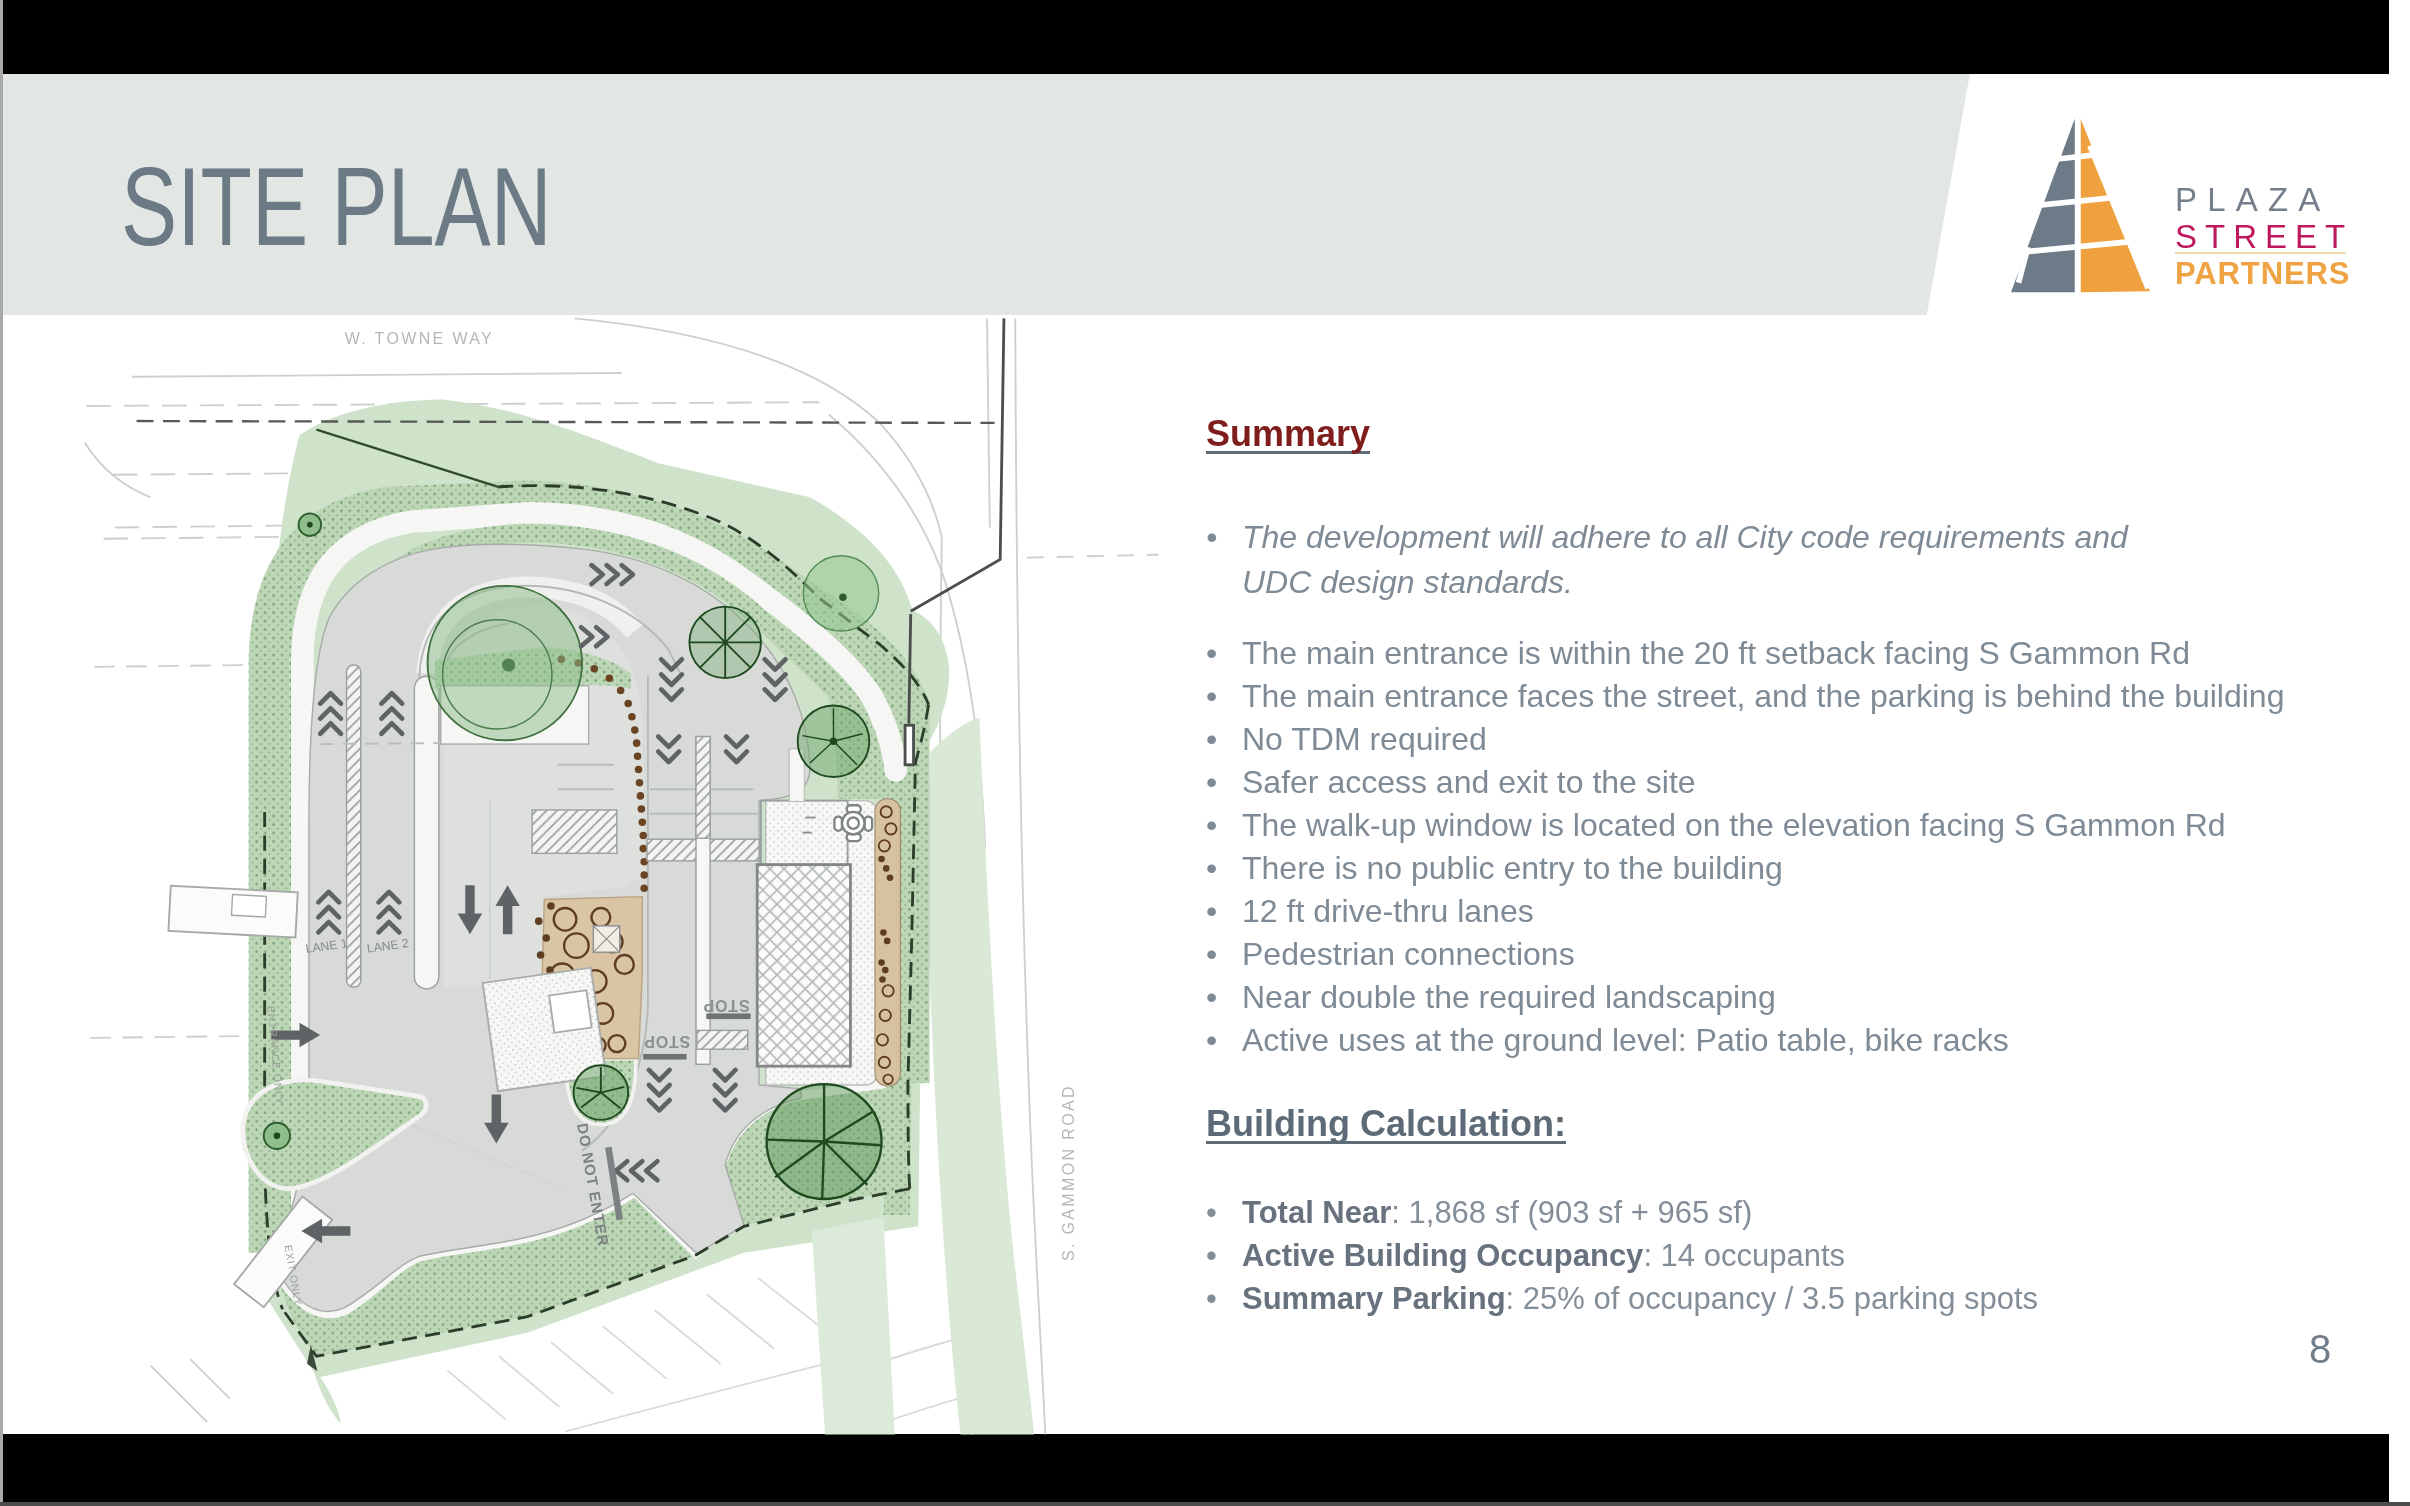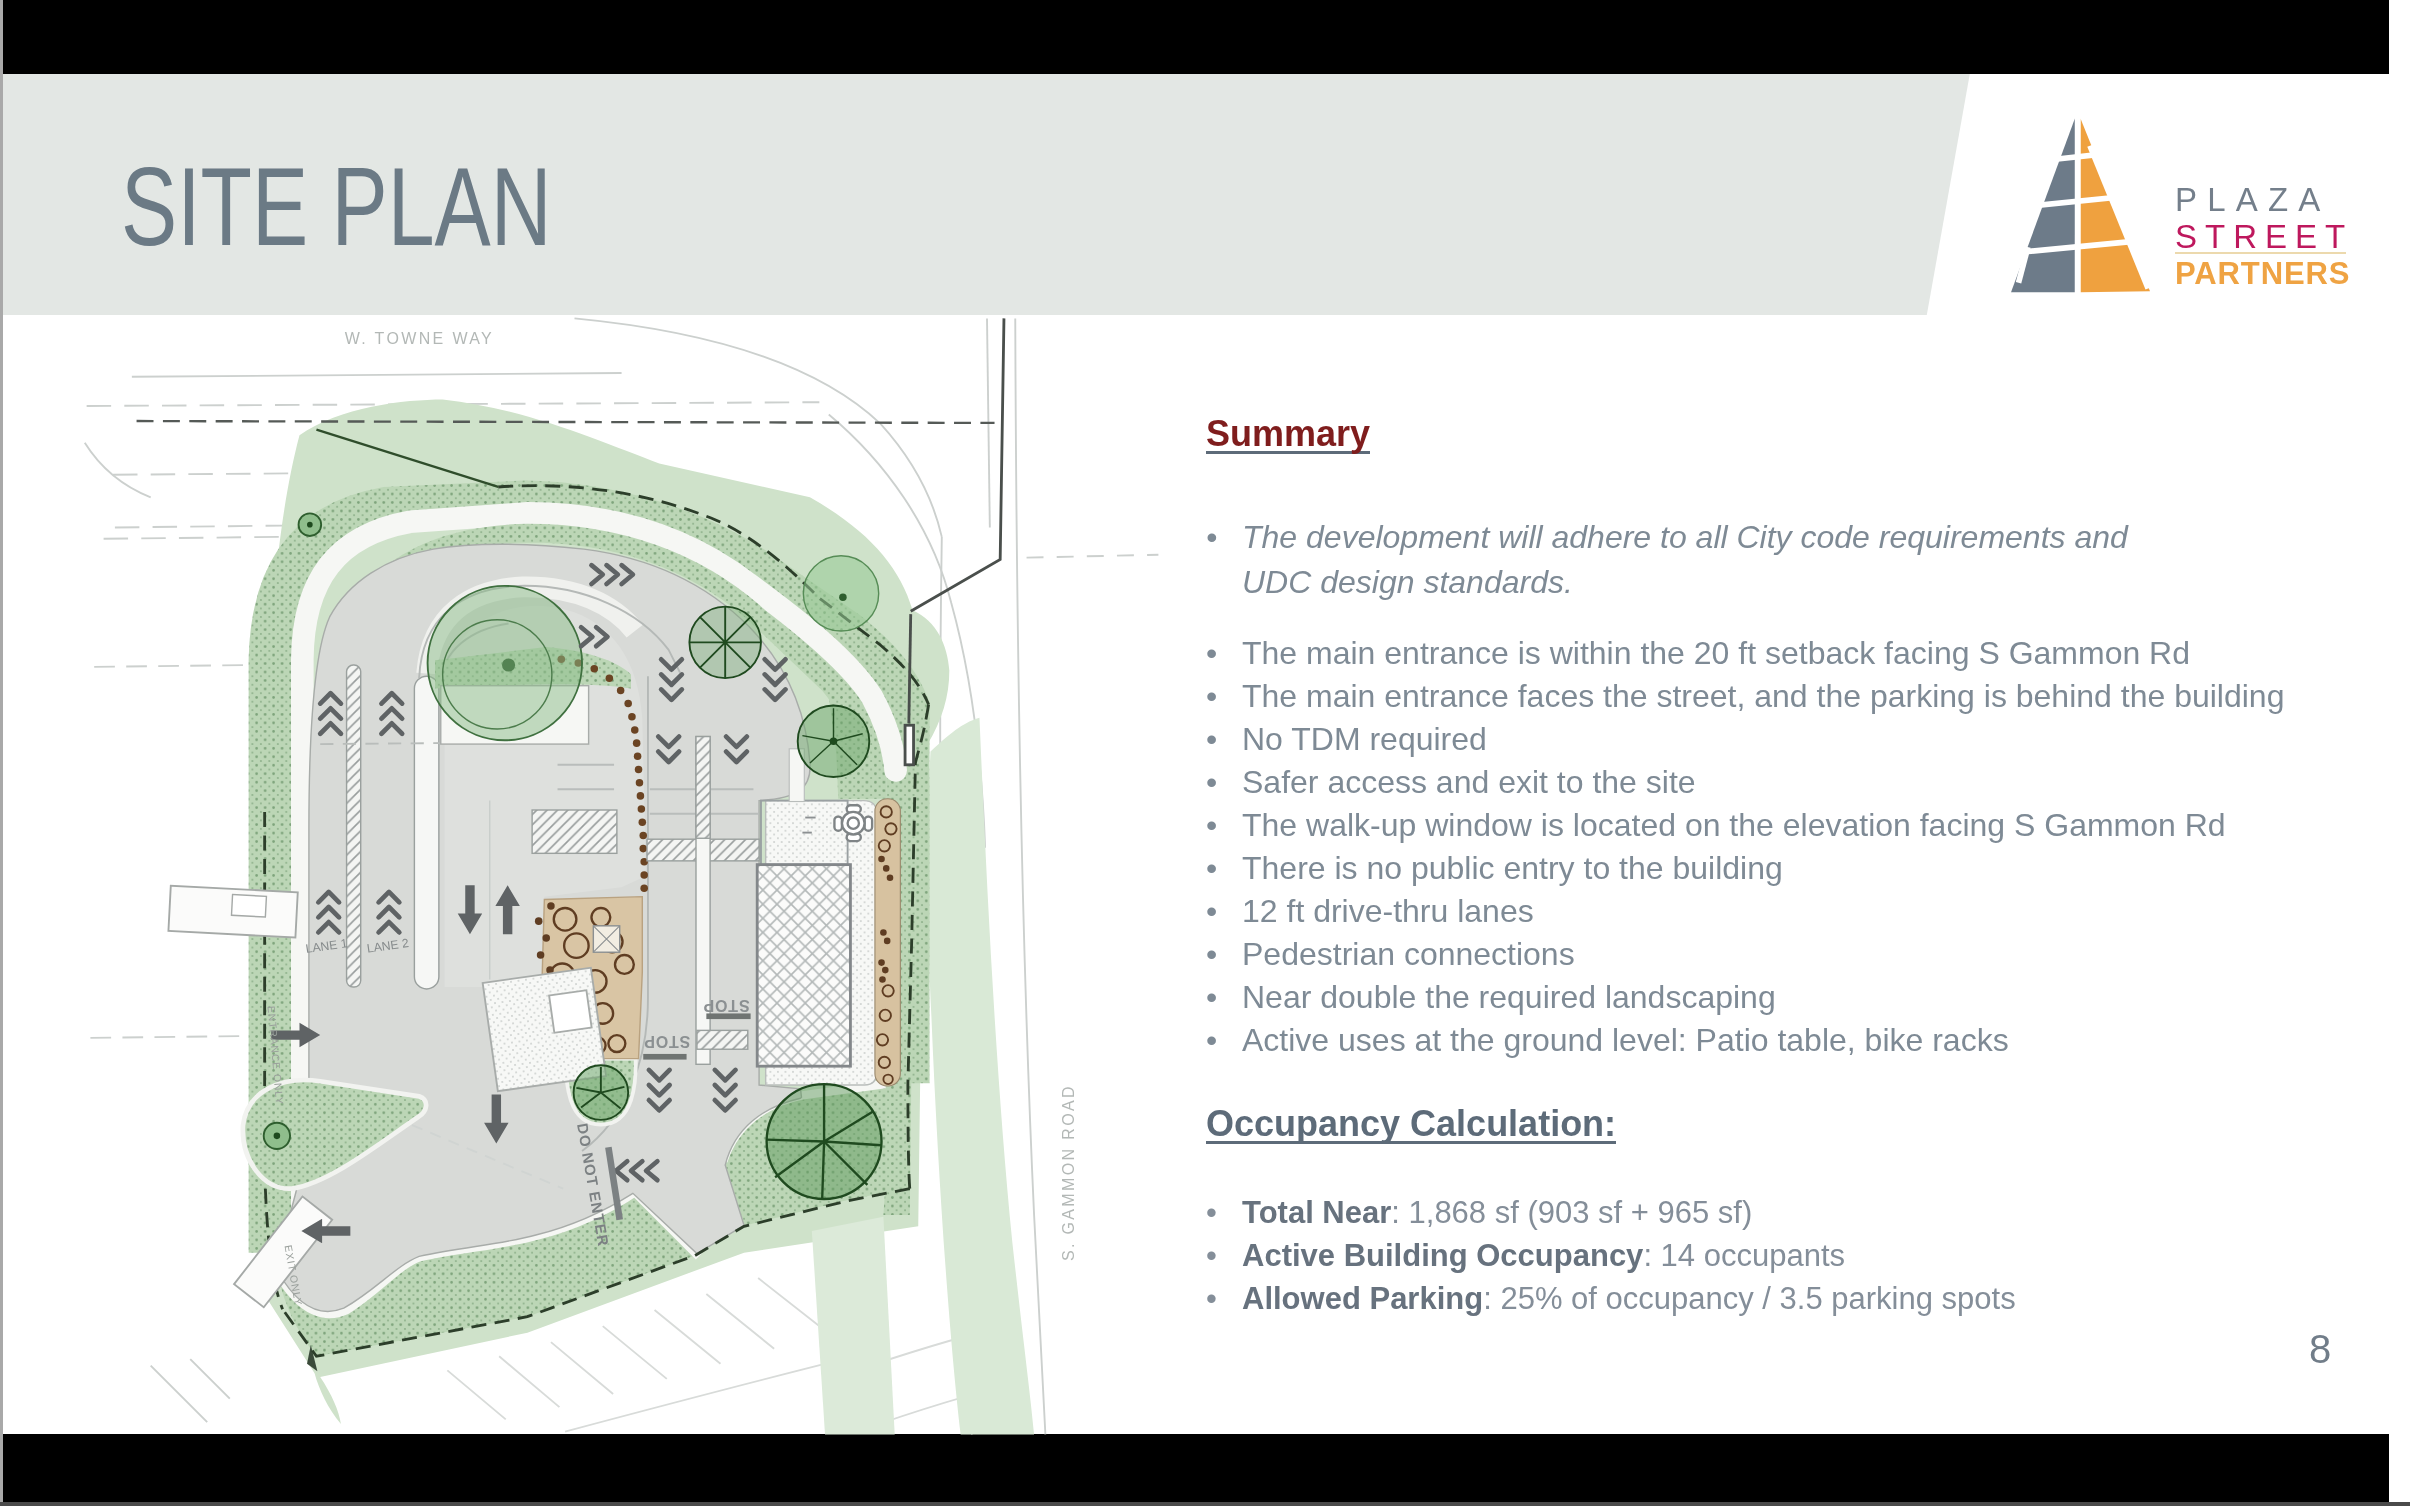--- a/index.html
+++ b/index.html
@@ -58,26 +58,26 @@
   <div style="position:relative;padding-left:36px;"><span style="position:absolute;left:0;">•</span>No TDM required</div>
   <div style="position:relative;padding-left:36px;"><span style="position:absolute;left:0;">•</span>Safer access and exit to the site</div>
   <div style="position:relative;padding-left:36px;"><span style="position:absolute;left:0;">•</span>The walk-up window is located on the elevation facing S Gammon Rd</div>
   <div style="position:relative;padding-left:36px;"><span style="position:absolute;left:0;">•</span>There is no public entry to the building</div>
   <div style="position:relative;padding-left:36px;"><span style="position:absolute;left:0;">•</span>12 ft drive-thru lanes</div>
   <div style="position:relative;padding-left:36px;"><span style="position:absolute;left:0;">•</span>Pedestrian connections</div>
   <div style="position:relative;padding-left:36px;"><span style="position:absolute;left:0;">•</span>Near double the required landscaping</div>
   <div style="position:relative;padding-left:36px;"><span style="position:absolute;left:0;">•</span>Active uses at the ground level: Patio table, bike racks</div>
 </div>
 
-<div class="abs" style="left:1206px;top:1106px;font-size:36px;line-height:35px;font-weight:bold;color:#5d6b79;border-bottom:3.8px solid #5d6b79;">Occupancy Calculation:</div>
+<div class="abs" style="left:1206px;top:1106px;font-size:36px;line-height:35px;font-weight:bold;color:#5d6b79;border-bottom:3.8px solid #5d6b79;">Building Calculation:</div>
 
 <div class="abs" style="left:1206px;top:1191px;width:1139px;font-size:31px;line-height:43px;color:#848e99;">
   <div style="position:relative;padding-left:36px;"><span style="position:absolute;left:0;">•</span><span style="font-weight:bold;color:#67727e;">Total Near</span>: 1,868 sf (903 sf + 965 sf)</div>
   <div style="position:relative;padding-left:36px;"><span style="position:absolute;left:0;">•</span><span style="font-weight:bold;color:#67727e;">Active Building Occupancy</span>: 14 occupants</div>
-  <div style="position:relative;padding-left:36px;"><span style="position:absolute;left:0;">•</span><span style="font-weight:bold;color:#67727e;">Allowed Parking</span>: 25% of occupancy / 3.5 parking spots</div>
+  <div style="position:relative;padding-left:36px;"><span style="position:absolute;left:0;">•</span><span style="font-weight:bold;color:#67727e;">Summary Parking</span>: 25% of occupancy / 3.5 parking spots</div>
 </div>
 
 <div class="abs" style="left:2309px;top:1327px;font-size:40px;color:#717d89;">8</div>
 
 <svg class="abs" style="left:0;top:0;" width="2411" height="1507" viewBox="0 0 2560 1600">
 <defs>
   <pattern id="stip" width="9" height="9" patternUnits="userSpaceOnUse">
     <rect width="9" height="9" fill="#bcd6b6"></rect>
     <circle cx="2.5" cy="2.5" r="1.4" fill="#548154" opacity="0.6"></circle>
     <circle cx="7" cy="7" r="1.1" fill="#548154" opacity="0.45"></circle>

